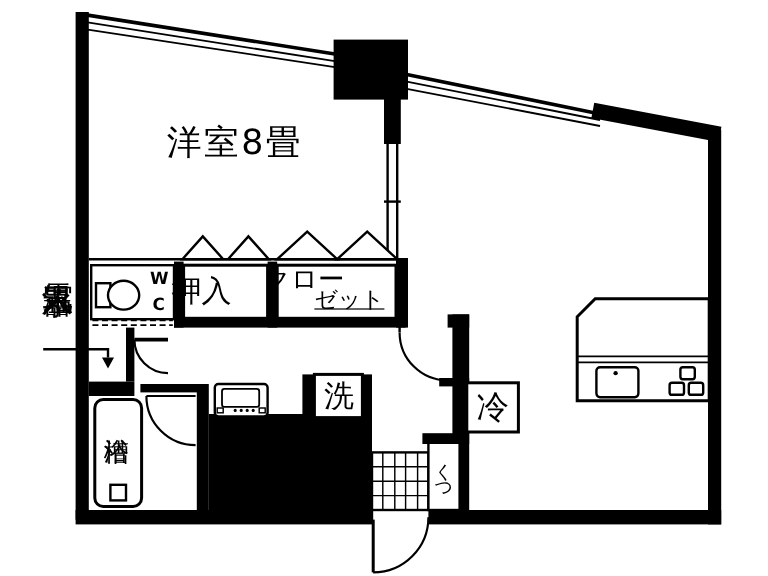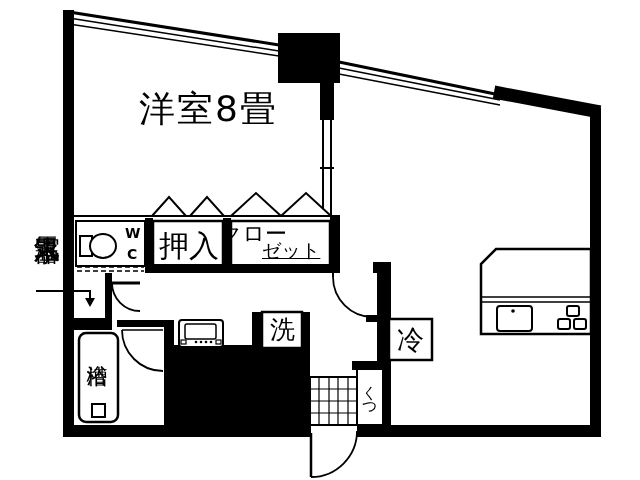--- a/index.html
+++ b/index.html
@@ -114,24 +114,24 @@
     <line x1="310" y1="401" x2="357" y2="401" stroke="#000" stroke-width="1.2"></line>
     <line x1="310" y1="413" x2="357" y2="413" stroke="#000" stroke-width="1.2"></line>
 
     <rect x="352" y="361" width="39" height="9" fill="#000"></rect>
     <rect x="357" y="369" width="26" height="56" fill="#fff" stroke="#000" stroke-width="2"></rect>
 
     <line x1="311" y1="433" x2="311" y2="477" stroke="#000" stroke-width="2.5"></line>
     <path d="M311,477 A46,46 0 0 0 357,431" fill="none" stroke="#000" stroke-width="1.8"></path>
   </svg>
 
-  <div class="lbl" style="left:139px;top:90px;font-size:36px;letter-spacing:2px;">洋室8畳</div>
+  <div class="lbl" style="left:139px;top:103px;font-size:29px;letter-spacing:2px;">洋室8畳</div>
 
 
-  <div class="lbl" style="left:159px;top:230px;font-size:30px;">押入</div>
+  <div class="lbl" style="left:143px;top:230px;font-size:25px;">押入</div>
 
   <div class="lbl" style="left:220px;top:222px;font-size:22px;">クロー</div>
   <div class="lbl" style="left:262px;top:241px;font-size:19px;text-decoration:underline;">ゼット</div>
 
   <div class="lbl" style="left:125px;top:226px;font-size:14px;font-weight:bold;">W</div>
   <div class="lbl" style="left:127px;top:247px;font-size:14px;font-weight:bold;">C</div>
 
   <div class="lbl vert" style="left:86px;top:348px;font-size:21px;">浴槽</div>
 
   <div class="lbl" style="left:270px;top:317px;font-size:25px;">洗</div>

